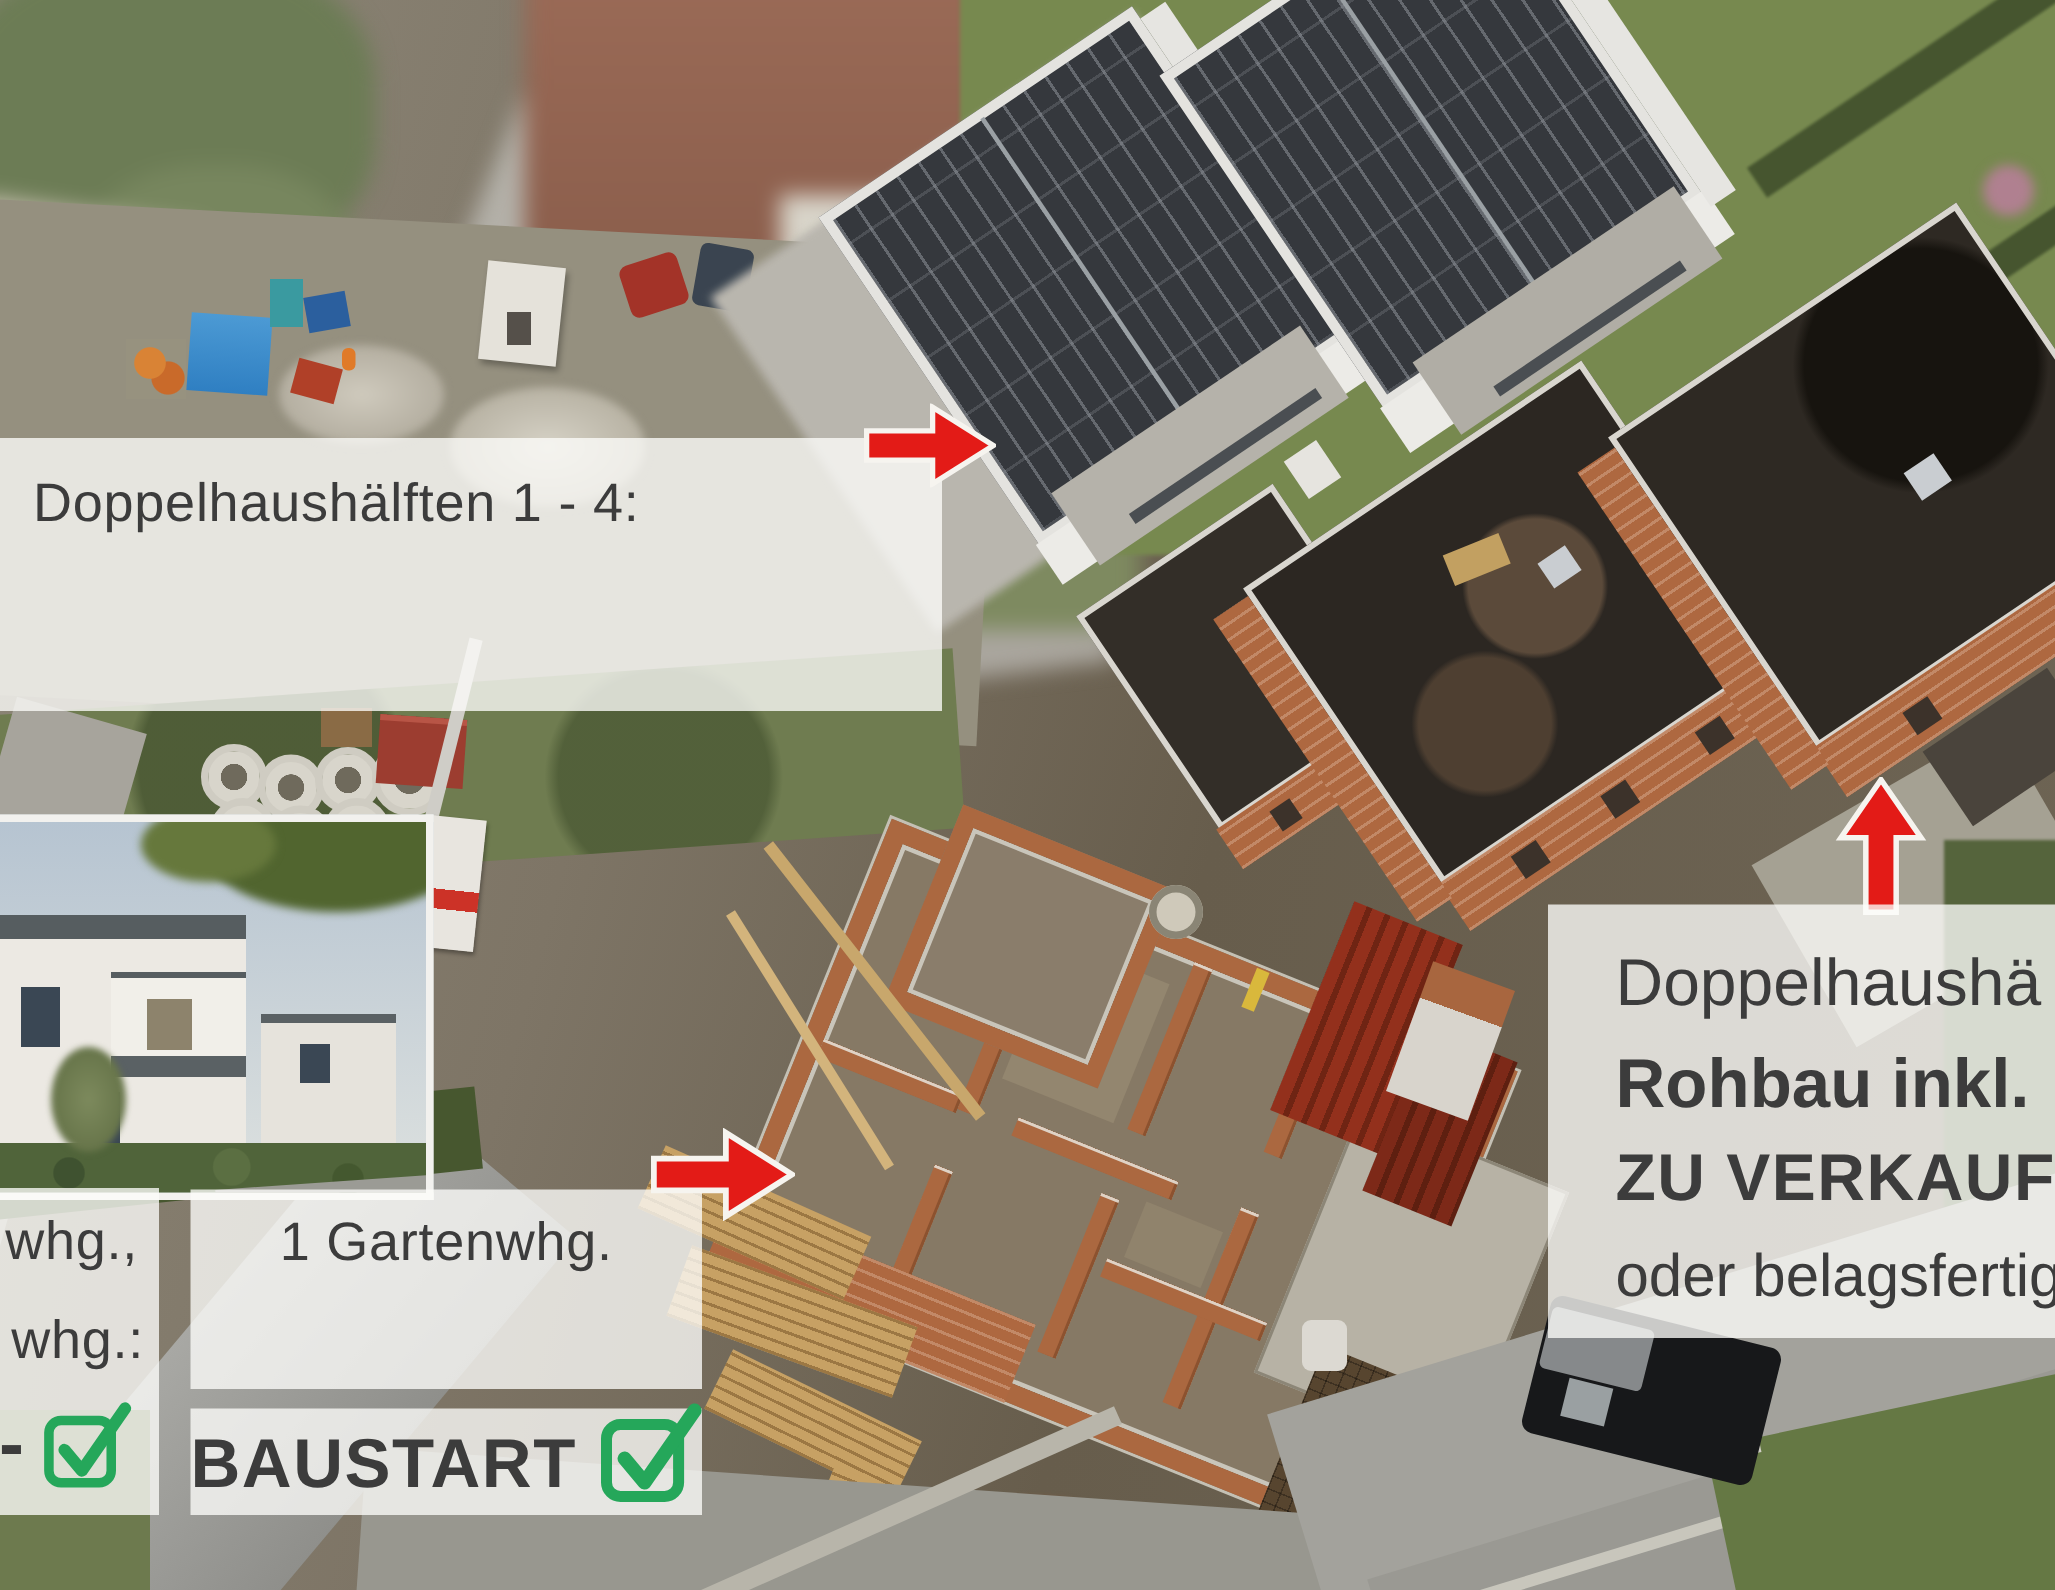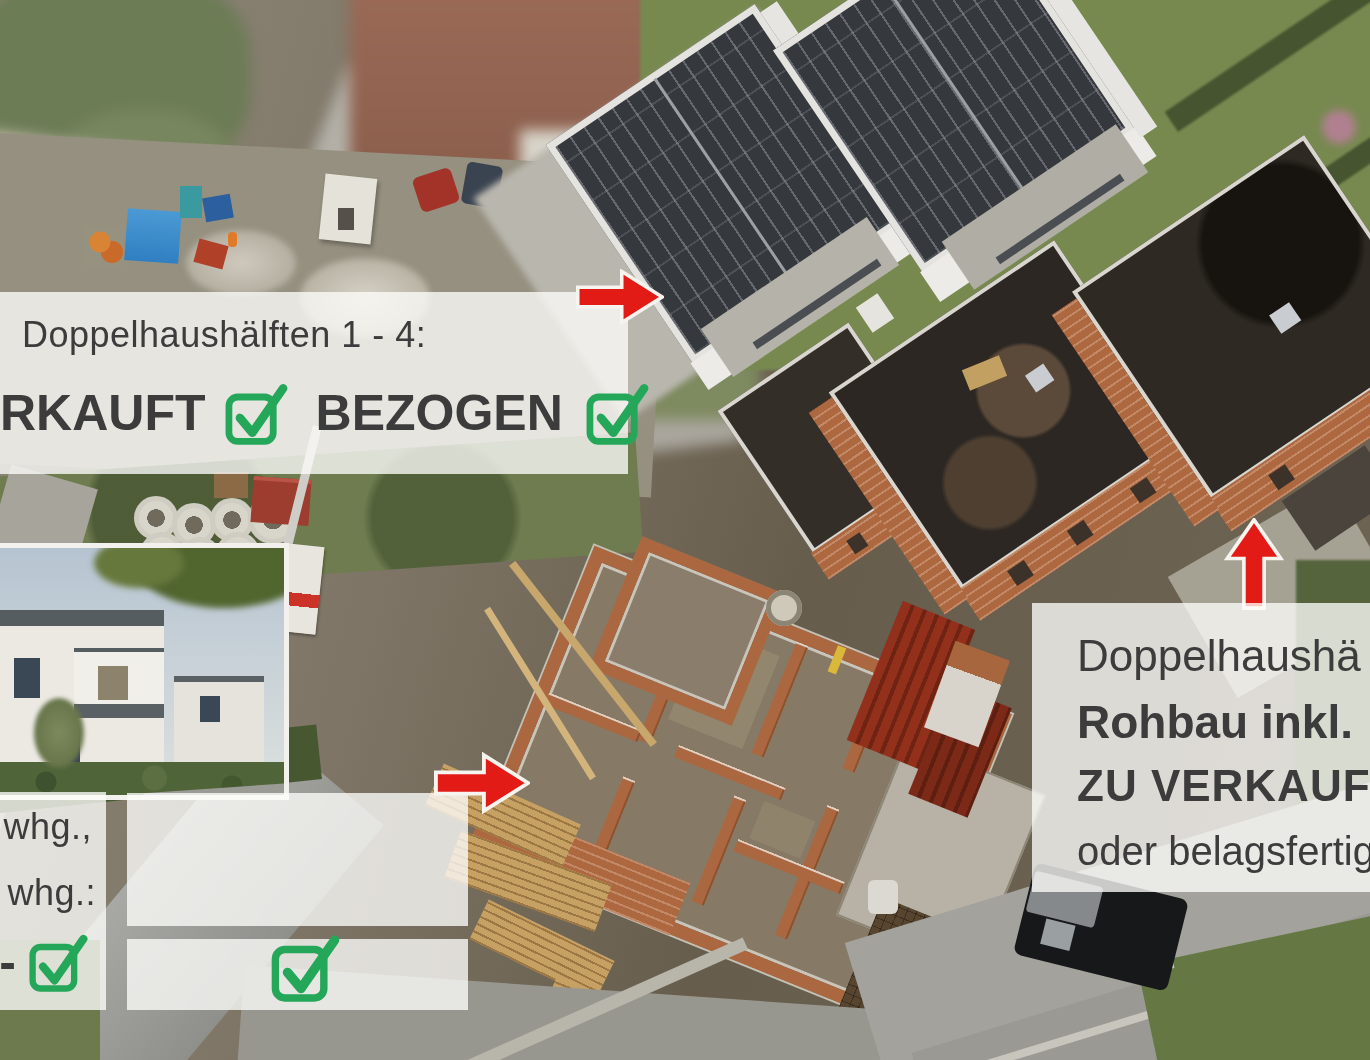--- a/index.html
+++ b/index.html
@@ -190,32 +190,20 @@
   <div class="b grassdark" style="left:1150px;top:938px;width:250px;height:150px;background:#657844;transform:rotate(-12deg);"></div>
   <div class="b" style="left:1156px;top:946px;width:16px;height:24px;background:#d0cec6;transform:rotate(-12deg);"></div>
   <div class="b" style="left:1142px;top:924px;width:20px;height:20px;border-radius:50%;background:#6e695f;box-shadow:inset 0 0 0 2px #57534a;"></div>
   <div class="b" style="left:1022px;top:880px;width:158px;height:94px;transform:rotate(14deg);background:#17181a;border-radius:8px;">
     <div class="b" style="left:2px;top:8px;width:70px;height:42px;background:#86898b;border-radius:4px;"></div>
     <div class="b" style="left:24px;top:52px;width:30px;height:26px;background:#9aa0a2;"></div>
   </div>
 
   <div class="obox" style="left:-36px;top:292px;width:664px;height:182px;">
     <div class="b title1 t-dark" style="left:58px;top:22px;">Doppelhaushälften 1 - 4:</div>
-    <div class="b statusrow" style="left:36px;top:86px;height:70px;">
-      <span class="big-bold t-dark">RKAUFT</span>
-      <svg class="chk" width="64" height="68" viewBox="0 0 104 104" style="margin:0 28px 0 18px;">
-        <rect x="8" y="26" width="72" height="72" rx="14" fill="none" stroke="#25a75a" stroke-width="11"></rect>
-        <path d="M26 60 L46 84 L96 12" fill="none" stroke="#25a75a" stroke-width="14" stroke-linecap="round" stroke-linejoin="round"></path>
-      </svg>
-      <span class="big-bold t-dark">BEZOGEN</span>
-      <svg class="chk" width="64" height="68" viewBox="0 0 104 104" style="margin-left:22px;">
-        <rect x="8" y="26" width="72" height="72" rx="14" fill="none" stroke="#25a75a" stroke-width="11"></rect>
-        <path d="M26 60 L46 84 L96 12" fill="none" stroke="#25a75a" stroke-width="14" stroke-linecap="round" stroke-linejoin="round"></path>
-      </svg>
-    </div>
   </div>
 
   <svg class="arrow" style="left:576px;top:269px;" width="88" height="56" viewBox="0 0 100 62">
     <polygon points="2,20 52,20 52,2 98,31 52,60 52,42 2,42" fill="#e31b17" stroke="#f6f4ef" stroke-width="4"></polygon>
   </svg>
 
   <div class="b" style="left:-6px;top:543px;width:290px;height:247px;background:#cdd6da;border:5px solid #f2f1ee;border-left:none;overflow:hidden;">
     <div class="b" style="inset:0;background:linear-gradient(#b6c4d1,#dde1df);"></div>
     <div class="b" style="left:140px;top:-30px;width:180px;height:90px;background:#51652f;border-radius:50%;filter:blur(3px);"></div>
     <div class="b" style="left:100px;top:-10px;width:90px;height:50px;background:#66783c;border-radius:50%;filter:blur(3px);"></div>
@@ -239,24 +227,26 @@
     <div class="b statusrow" style="right:18px;top:138px;">
       <span class="big-bold t-dark" style="margin-right:12px;">-</span>
       <svg class="chk" width="60" height="64" viewBox="0 0 104 104">
         <rect x="8" y="26" width="72" height="72" rx="14" fill="none" stroke="#25a75a" stroke-width="11"></rect>
         <path d="M26 60 L46 84 L96 12" fill="none" stroke="#25a75a" stroke-width="14" stroke-linecap="round" stroke-linejoin="round"></path>
       </svg>
     </div>
   </div>
 
   <div class="obox" style="left:127px;top:793px;width:341px;height:133px;text-align:center;">
+    <div class="title1 t-dark" style="margin-top:14px;">1 Gartenwhg.</div>
   </div>
 
   <div class="obox" style="left:127px;top:939px;width:341px;height:71px;">
     <div class="statusrow" style="justify-content:center;height:100%;">
+      <span class="t-dark" style="font-size:46px;font-weight:bold;letter-spacing:1px;">BAUSTART</span>
       <svg class="chk" width="70" height="74" viewBox="0 0 104 104" style="margin-left:14px;position:relative;top:-8px;">
         <rect x="8" y="26" width="72" height="72" rx="14" fill="none" stroke="#25a75a" stroke-width="11"></rect>
         <path d="M26 60 L46 84 L96 12" fill="none" stroke="#25a75a" stroke-width="14" stroke-linecap="round" stroke-linejoin="round"></path>
       </svg>
     </div>
   </div>
 
   <svg class="arrow" style="left:434px;top:752px;" width="96" height="62" viewBox="0 0 100 62">
     <polygon points="2,20 52,20 52,2 98,31 52,60 52,42 2,42" fill="#e31b17" stroke="#f6f4ef" stroke-width="4"></polygon>
   </svg>

